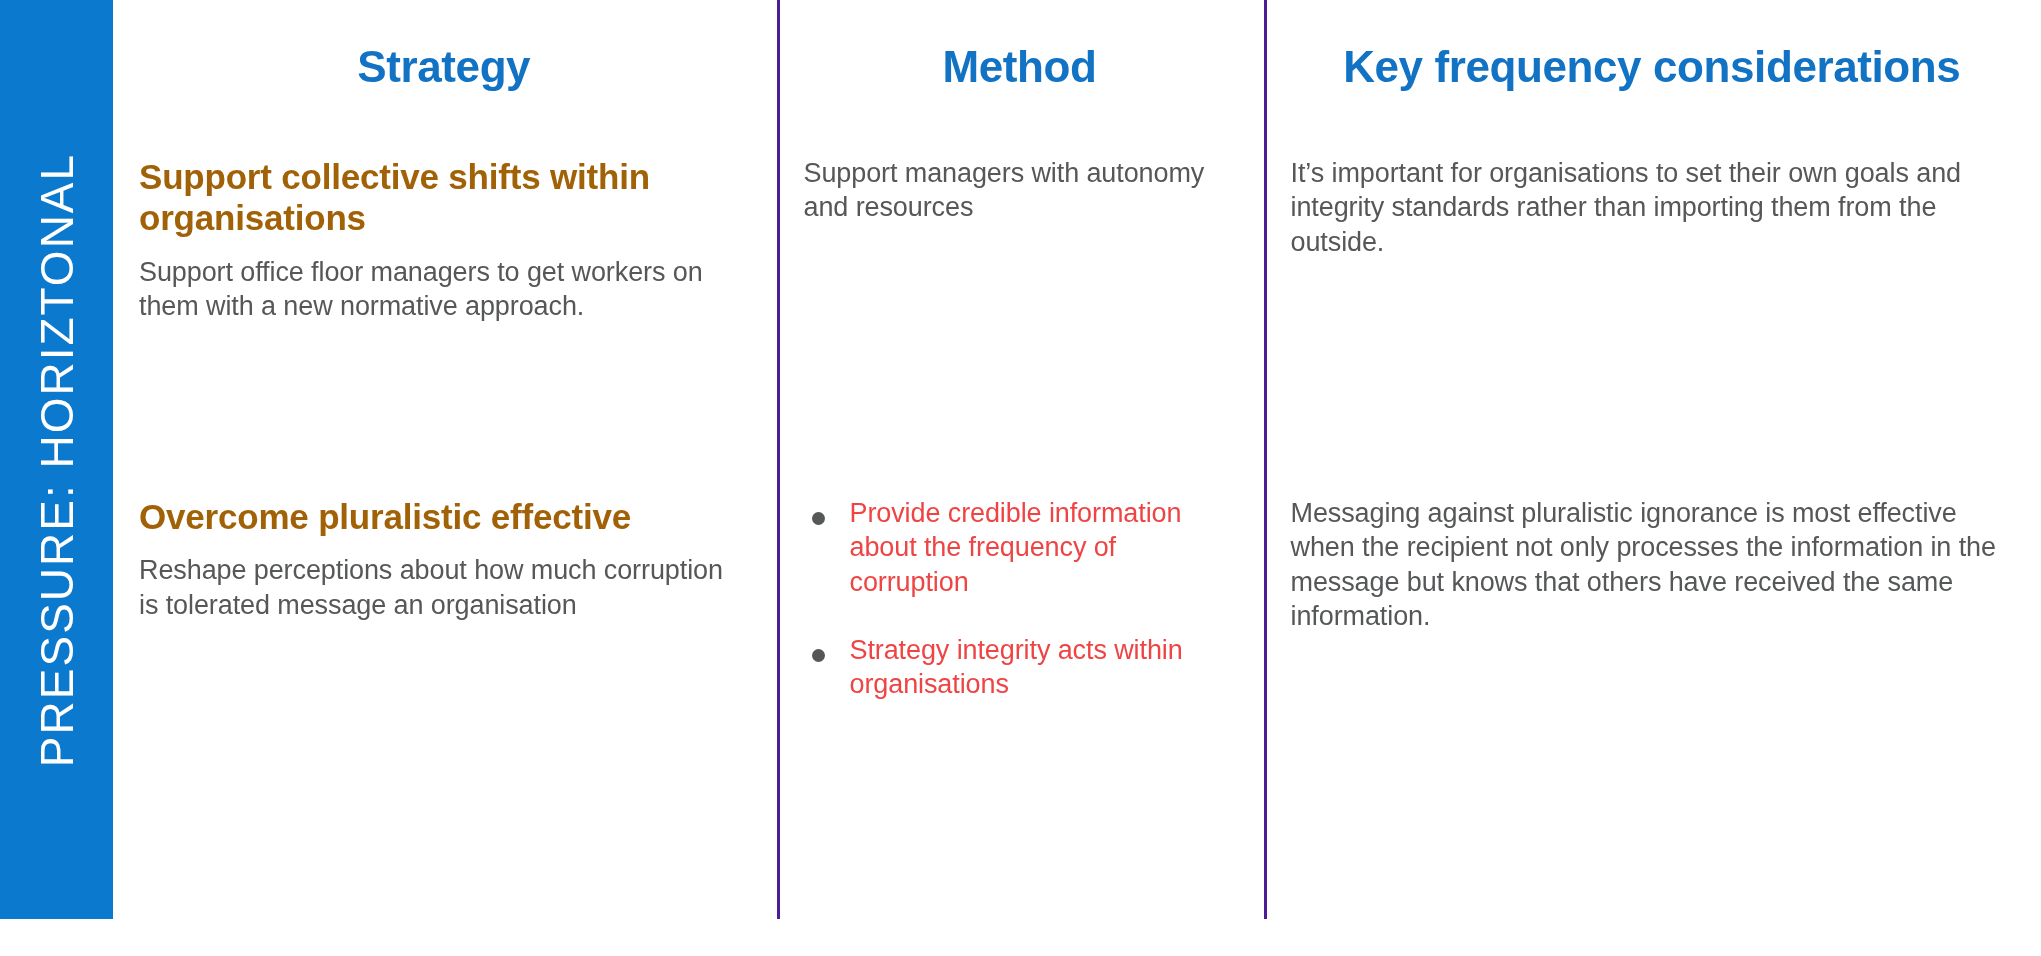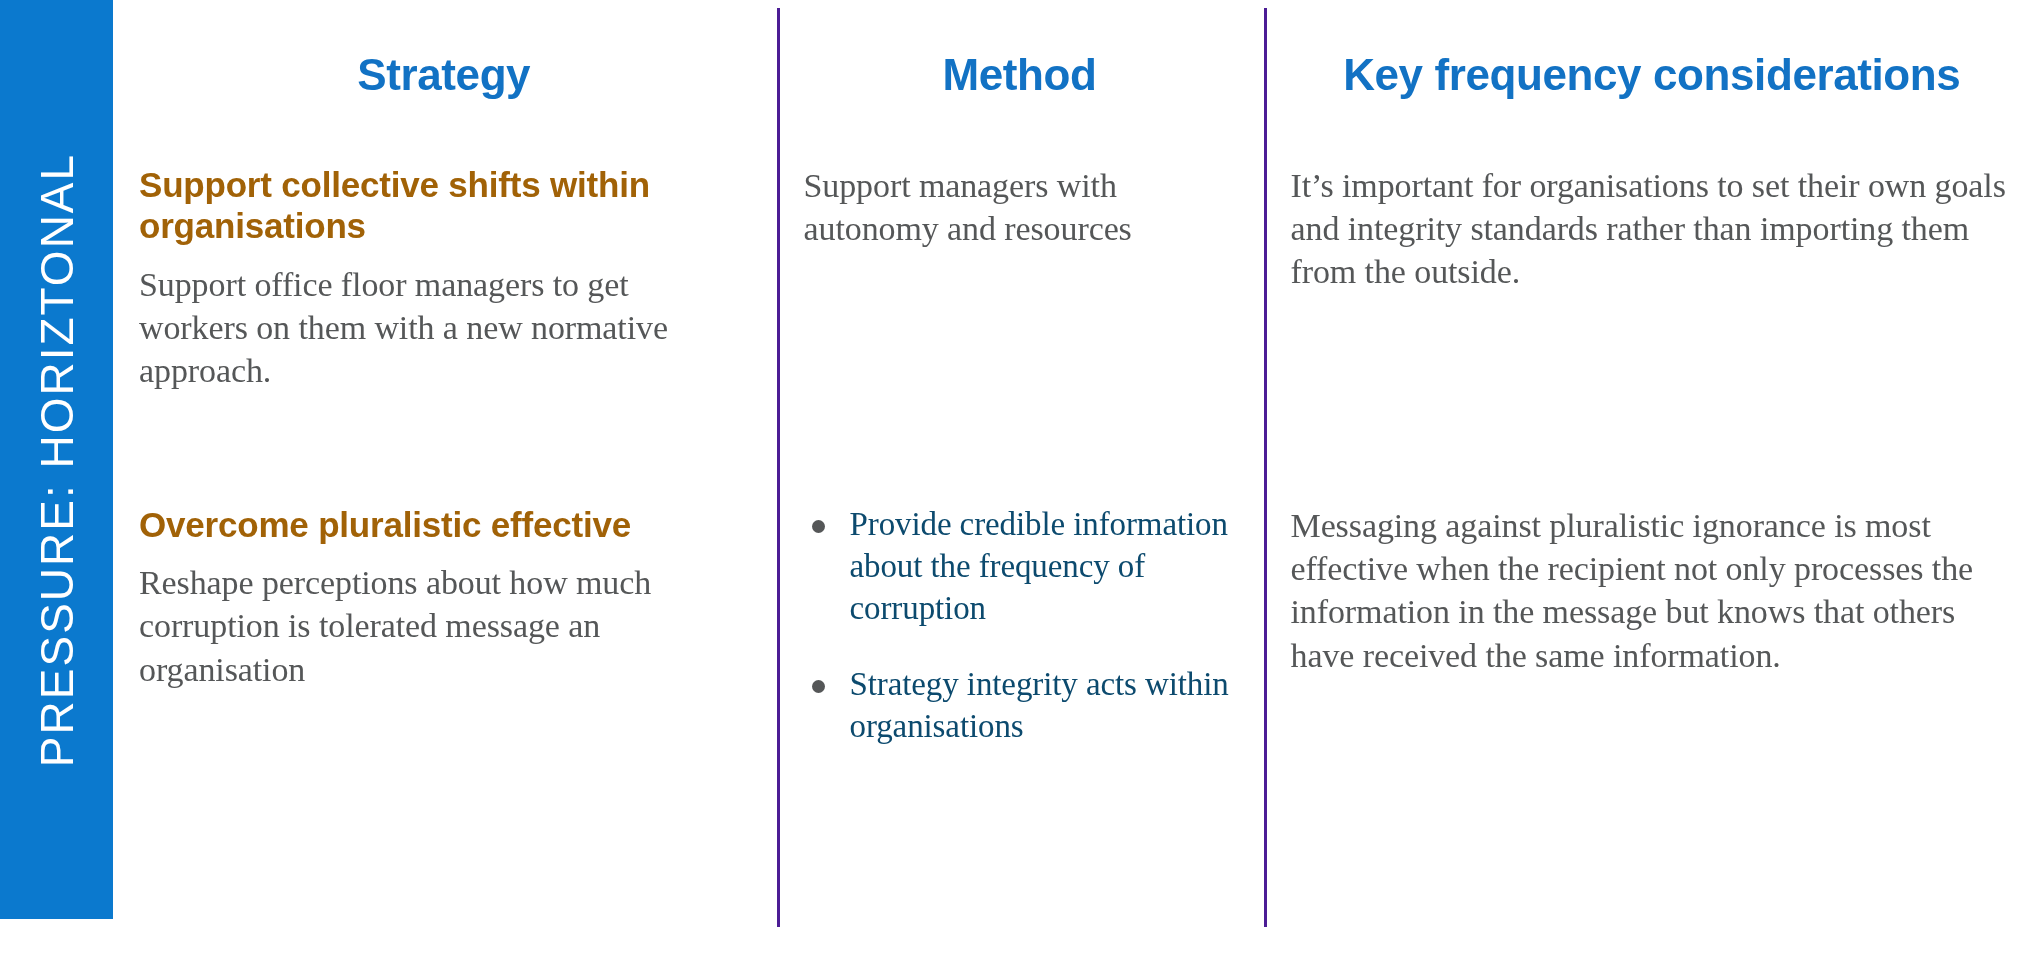--- a/index.html
+++ b/index.html
@@ -51,21 +51,20 @@
     position: absolute;
     left: 115px;
     top: 0;
     width: 1926px;
     height: 922px;
   }
   table.grid {
     width: 1926px;
     border-collapse: collapse;
     table-layout: fixed;
-    margin-top: 8px;
   }
   table.grid col.c-strategy { width: 663px; }
   table.grid col.c-method   { width: 487px; }
   table.grid col.c-key      { width: 776px; }
 
   table.grid th,
   table.grid td {
     vertical-align: top;
     padding: 0;
     border: 0;
@@ -114,39 +113,39 @@
     color: #a16207;
     font-family: "Liberation Sans", sans-serif;
     font-weight: bold;
     font-size: 35px;
     line-height: 1.18;
     margin: 0 0 16px 0;
     letter-spacing: -0.2px;
   }
   .cell-body {
     color: #555758;
-    font-family: Liberation Serif, serif;
+    font-family: Liberation Sans, sans-serif;
     font-weight: 400;
-    font-size: 34px;
+    font-size: 27px;
     line-height: 1.27;
     margin: 0;
     letter-spacing: -0.1px;
   }
 
   
   ul.bullets {
     margin: 0;
     padding: 0;
     list-style: none;
   }
   ul.bullets li {
     position: relative;
-    color: #0c4a6e;
-    font-family: Liberation Serif, serif;
-    font-size: 33px;
+    color: #ef4444;
+    font-family: Liberation Sans, sans-serif;
+    font-size: 27px;
     line-height: 1.27;
     padding-left: 46px;
     margin-bottom: 34px;
     letter-spacing: -0.1px;
   }
   ul.bullets li:last-child { margin-bottom: 0; }
   ul.bullets li .dot {
     position: absolute;
     left: 8px;
     top: 16px;

